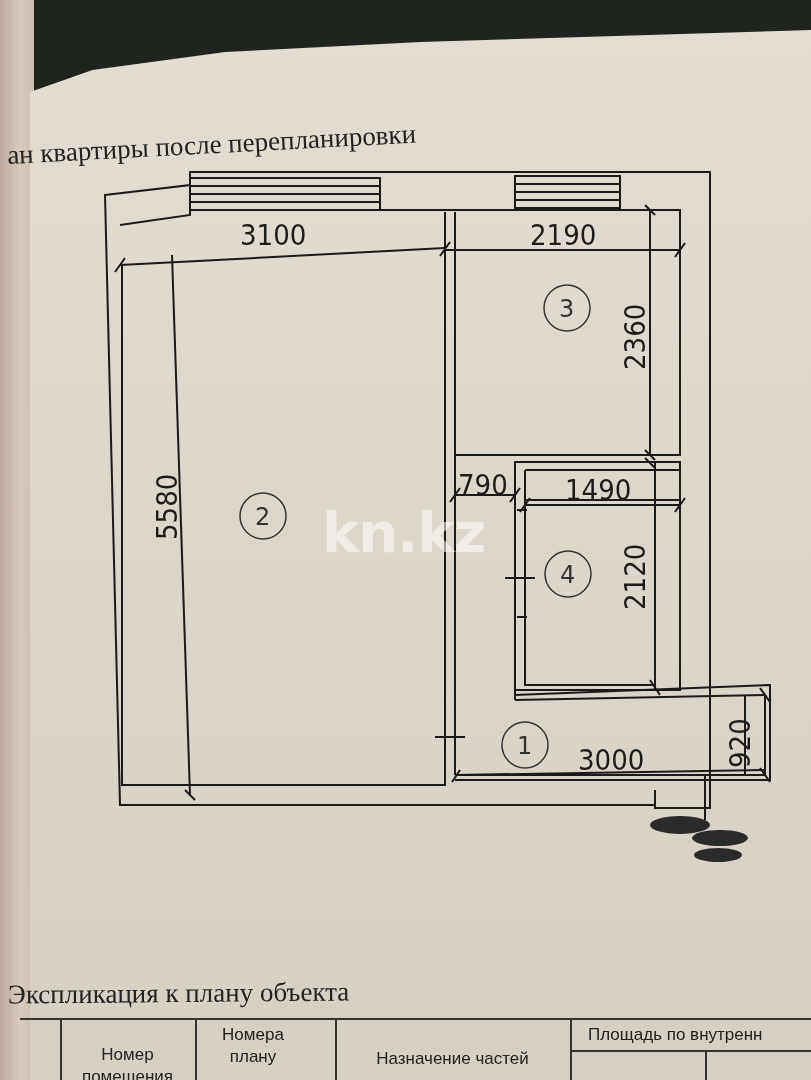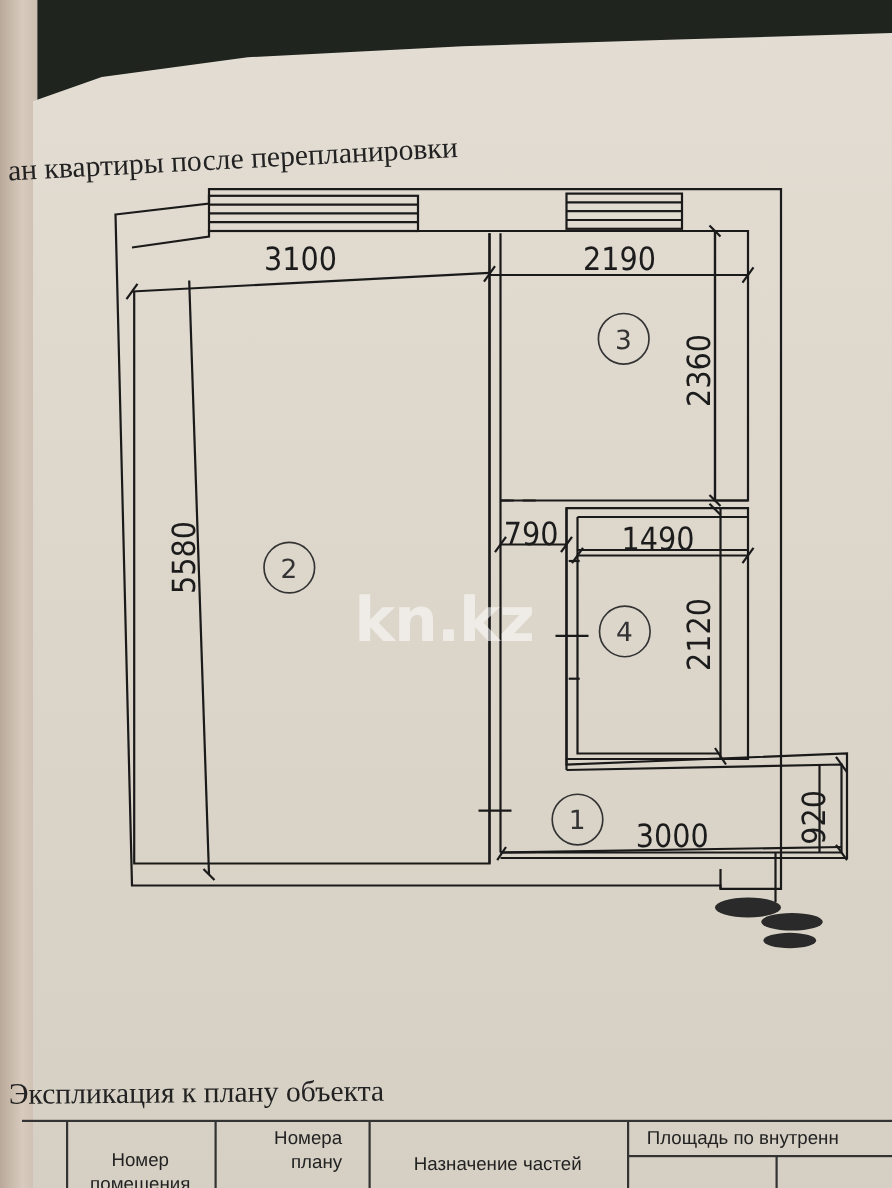--- a/index.html
+++ b/index.html
@@ -23,21 +23,21 @@
       font-size: 27px; color: #222;
       transform: rotate(-3deg); transform-origin: left bottom;
       white-space: nowrap;
     }
     svg.plan { position: absolute; left: 0; top: 0; }
     .dim { font-family: "DejaVu Sans", sans-serif; font-size: 29px; fill: #1c1c1c; font-stretch: condensed; }
     .room-num { font-family: "DejaVu Sans", sans-serif; font-size: 24px; fill: #333; }
     .watermark {
       position: absolute; left: 322px; top: 500px;
       font-family: "DejaVu Sans", sans-serif; font-weight: bold;
-      font-size: 56px; color: rgba(255,255,255,0.55); letter-spacing: -1px; margin-top: 32px;
+      font-size: 56px; color: rgba(255,255,255,0.55); letter-spacing: -1px;
     }
     .expl-title {
       position: absolute; left: 8px; top: 978px;
       font-size: 27px; color: #222; white-space: nowrap;
       transform: rotate(-0.5deg);
     }
     .expl-table {
       position: absolute; left: 20px; top: 1018px; width: 800px; height: 70px;
       border-top: 2px solid #333;
     }
@@ -164,19 +164,19 @@
   <div class="vline" style="left:175px;"></div>
   <div class="vline" style="left:315px;"></div>
   <div class="vline" style="left:550px;"></div>
   <div class="hline" style="left:550px; top:30px; width:250px;"></div>
   <div class="vline" style="left:685px; top:30px; height:40px;"></div>
 
   <div class="cell" style="left:40px; top:24px; width:135px;">
     <div>Номер</div>
     <div>помещения</div>
   </div>
-  <div class="cell" style="left:175px; top:4px; width:116px;text-align:right;">
+  <div class="cell" style="left:175px; top:4px; width:116px;">
     <div>Номера</div>
     <div>плану</div>
   </div>
   <div class="cell" style="left:315px; top:28px; width:235px;">Назначение частей</div>
   <div class="cell" style="left:550px; top:4px; width:260px; text-align:left; padding-left:18px; white-space:nowrap;">Площадь по внутренн</div>
 </div>
 
 </body></html>

